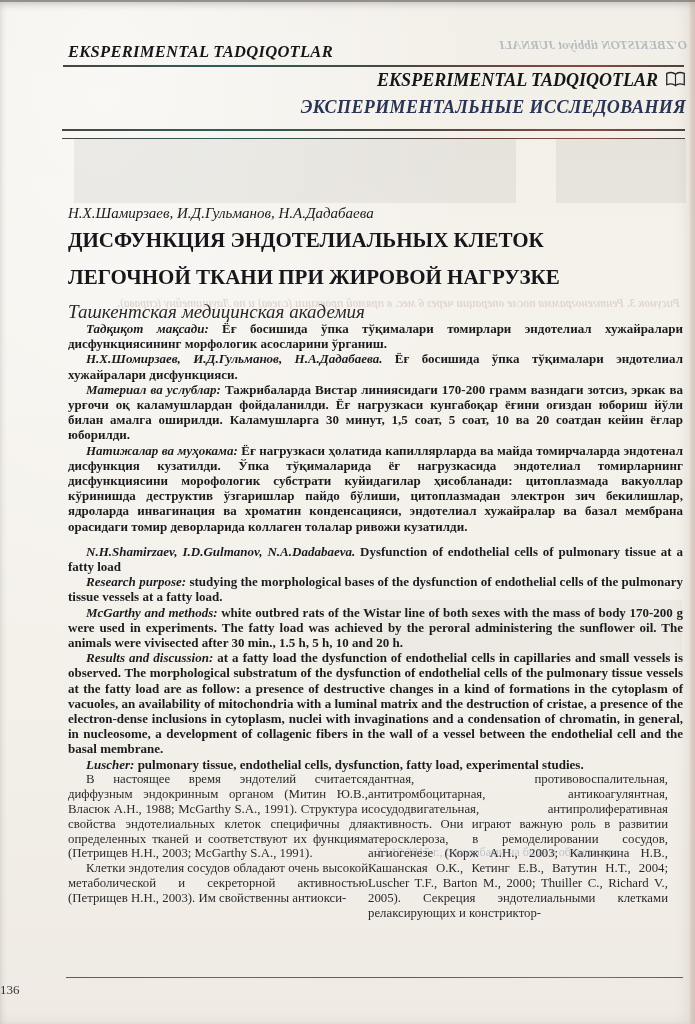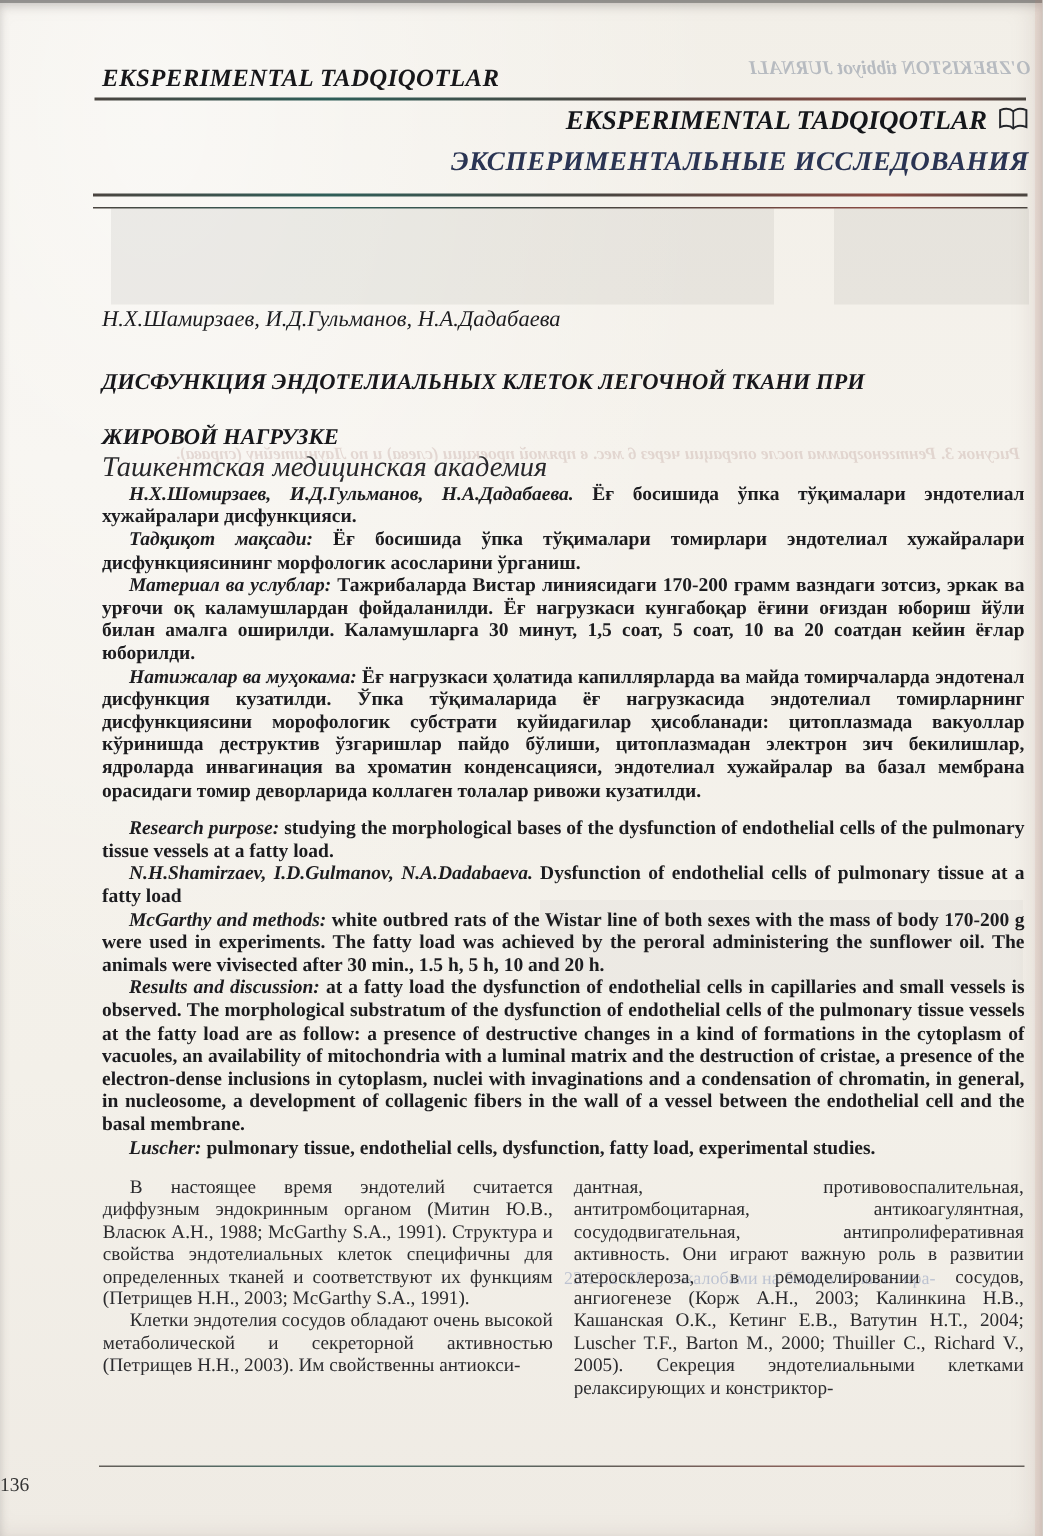--- a/index.html
+++ b/index.html
@@ -26,30 +26,30 @@
   .rule-head{position:absolute;left:63px;top:65px;width:621px;height:1.6px;z-index:2;}
   .header-right{position:absolute;right:9px;top:70px;text-align:right;z-index:2;}
   .hdr1{font-size:18px;font-weight:bold;font-style:italic;color:#14161a;}
   .hdr1 svg{vertical-align:-2px;margin-left:7px;}
   .hdr2{font-size:18px;font-weight:bold;font-style:italic;color:#2a3453;margin-top:6px;letter-spacing:.4px;font-family:Liberation Serif, serif;}
   .double-rule{position:absolute;left:62px;top:129px;width:623px;z-index:2;}
   .double-rule .rule{height:1.5px;}
   .double-rule .rule + .rule{margin-top:7px;}
   .authors{position:absolute;left:68px;top:205px;font-weight:normal;font-style:italic;font-size:15px;
            color:#1b1b1e;z-index:2;}
-  .title{position:absolute;left:68px;top:237px;width:582px;font-weight:bold;font-style:italic;
-         font-size:15px;line-height:37px;color:#17171b;z-index:2;}
+  .title{position:absolute;left:68px;top:222px;width:582px;font-weight:bold;
+         font-size:21px;line-height:37px;color:#17171b;z-index:2;}
   .affiliation{position:absolute;left:68px;top:301px;font-style:italic;font-size:19px;color:#28282b;z-index:2;}
   .content{position:absolute;left:68px;top:321px;width:615px;z-index:2;}
   .abstract{font-weight:bold;font-size:13px;line-height:15.2px;text-align:justify;color:#1c1c1f;}
   .abstract p{margin:0;text-indent:18px;}
   .abstract .lead{font-style:italic;}
   .abstract-en{margin-top:10px;}
-  .body-cols{display:flex;gap:14px;margin-top:12px;font-size:12.8px;line-height:14.9px;
-             text-align:justify;color:#2b2b2e;justify-content:center;}
+  .body-cols{display:flex;font-size:12.8px;line-height:14.9px;
+             text-align:justify;color:#2b2b2e;}
   .col{width:300px;}
   .col p{margin:0;text-indent:18px;}
   .col p.cont{text-indent:0;}
   .footer-rule{position:absolute;left:66px;top:977px;width:617px;height:1.4px;opacity:.85;z-index:2;}
   .page-number{position:absolute;left:0;top:982px;width:100%;font-size:13px;
                color:#333;z-index:2;}
 </style>
 </head>
 <body>
 
@@ -81,29 +81,29 @@
     <div class="rule"></div>
   </div>
 
   <div class="authors">Н.Х.Шамирзаев, И.Д.Гульманов, Н.А.Дадабаева</div>
   <div class="title">ДИСФУНКЦИЯ ЭНДОТЕЛИАЛЬНЫХ КЛЕТОК ЛЕГОЧНОЙ ТКАНИ ПРИ ЖИРОВОЙ НАГРУЗКЕ</div>
   <div class="affiliation">Ташкентская медицинская академия</div>
 
   <div class="content">
 
     <div class="abstract abstract-uz">
+      <p><span class="lead">Тадқиқот мақсади:</span><span> Ёғ босишида ўпка тўқималари томирлари эндотелиал хужайралари дисфункциясининг морфологик асосларини ўрганиш.</span></p>
       <p><span class="lead">Н.Х.Шомирзаев, И.Д.Гульманов, Н.А.Дадабаева.</span><span> Ёғ босишида ўпка тўқималари эндотелиал хужайралари дисфункцияси.</span></p>
-      <p><span class="lead">Тадқиқот мақсади:</span><span> Ёғ босишида ўпка тўқималари томирлари эндотелиал хужайралари дисфункциясининг морфологик асосларини ўрганиш.</span></p>
       <p><span class="lead">Материал ва услублар:</span><span> Тажрибаларда Вистар линиясидаги 170-200 грамм вазндаги зотсиз, эркак ва урғочи оқ каламушлардан фойдаланилди. Ёғ нагрузкаси кунгабоқар ёғини оғиздан юбориш йўли билан амалга оширилди. Каламушларга 30 минут, 1,5 соат, 5 соат, 10 ва 20 соатдан кейин ёғлар юборилди.</span></p>
       <p><span class="lead">Натижалар ва муҳокама:</span><span> Ёғ нагрузкаси ҳолатида капиллярларда ва майда томирчаларда эндотенал дисфункция кузатилди. Ўпка тўқималарида ёғ нагрузкасида эндотелиал томирларнинг дисфункциясини морофологик субстрати куйидагилар ҳисобланади: цитоплазмада вакуоллар кўринишда деструктив ўзгаришлар пайдо бўлиши, цитоплазмадан электрон зич бекилишлар, ядроларда инвагинация ва хроматин конденсацияси, эндотелиал хужайралар ва базал мембрана орасидаги томир деворларида коллаген толалар ривожи кузатилди.</span></p>
     </div>
 
     <div class="abstract abstract-en">
+      <p><span class="lead">N.H.Shamirzaev, I.D.Gulmanov, N.A.Dadabaeva.</span><span> Dysfunction of endothelial cells of pulmonary tissue at a fatty load</span></p>
       <p><span class="lead">Research purpose:</span><span> studying the morphological bases of the dysfunction of endothelial cells of the pulmonary tissue vessels at a fatty load.</span></p>
-      <p><span class="lead">N.H.Shamirzaev, I.D.Gulmanov, N.A.Dadabaeva.</span><span> Dysfunction of endothelial cells of pulmonary tissue at a fatty load</span></p>
       <p><span class="lead">McGarthy and methods:</span><span> white outbred rats of the Wistar line of both sexes with the mass of body 170-200 g were used in experiments. The fatty load was achieved by the peroral administering the sunflower oil. The animals were vivisected after 30 min., 1.5 h, 5 h, 10 and 20 h.</span></p>
       <p><span class="lead">Results and discussion:</span><span> at a fatty load the dysfunction of endothelial cells in capillaries and small vessels is observed. The morphological substratum of the dysfunction of endothelial cells of the pulmonary tissue vessels at the fatty load are as follow: a presence of destructive changes in a kind of formations in the cytoplasm of vacuoles, an availability of mitochondria with a luminal matrix and the destruction of cristae, a presence of the electron-dense inclusions in cytoplasm, nuclei with invaginations and a condensation of chromatin, in general, in nucleosome, a development of collagenic fibers in the wall of a vessel between the endothelial cell and the basal membrane.</span></p>
       <p><span class="lead">Luscher:</span><span> pulmonary tissue, endothelial cells, dysfunction, fatty load, experimental studies.</span></p>
     </div>
 
     <div class="body-cols">
       <div class="col">
         <p>В настоящее время эндотелий считается диффузным эндокринным органом (Митин Ю.В., Власюк А.Н., 1988; McGarthy S.A., 1991). Структура и свойства эндотелиальных клеток специфичны для определенных тканей и соответствуют их функциям (Петрищев Н.Н., 2003; McGarthy S.A., 1991).</p>
         <p>Клетки эндотелия сосудов обладают очень высокой метаболической и секреторной активностью (Петрищев Н.Н., 2003). Им свойственны антиокси-</p>
       </div>

